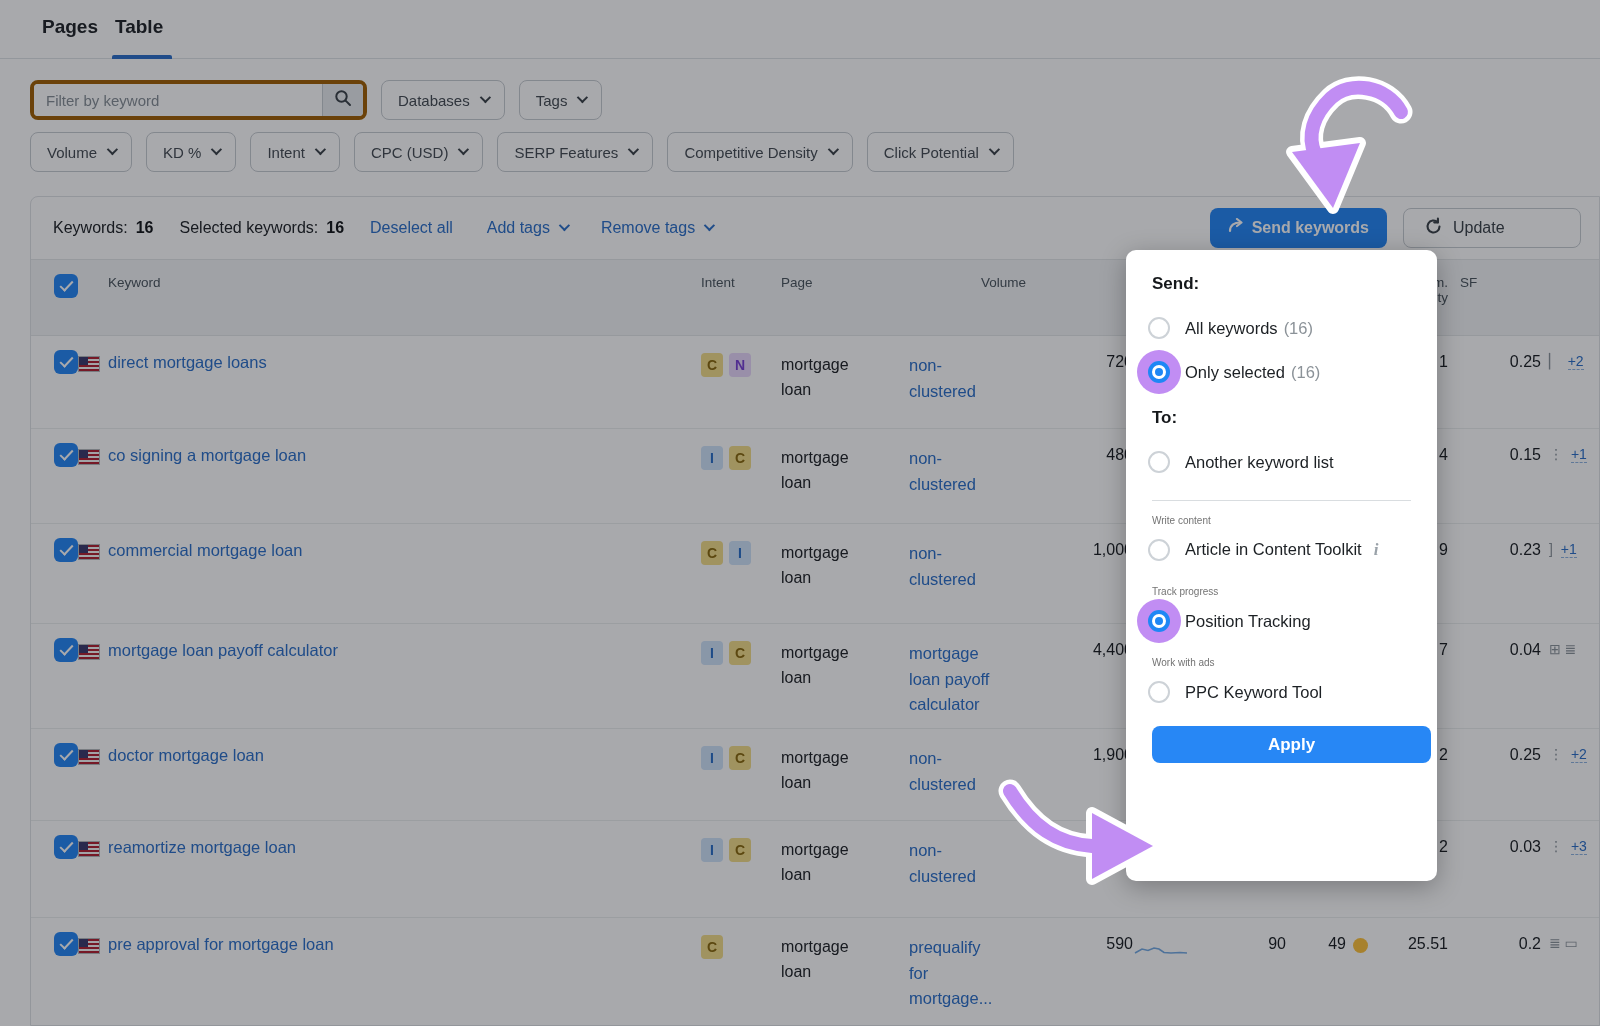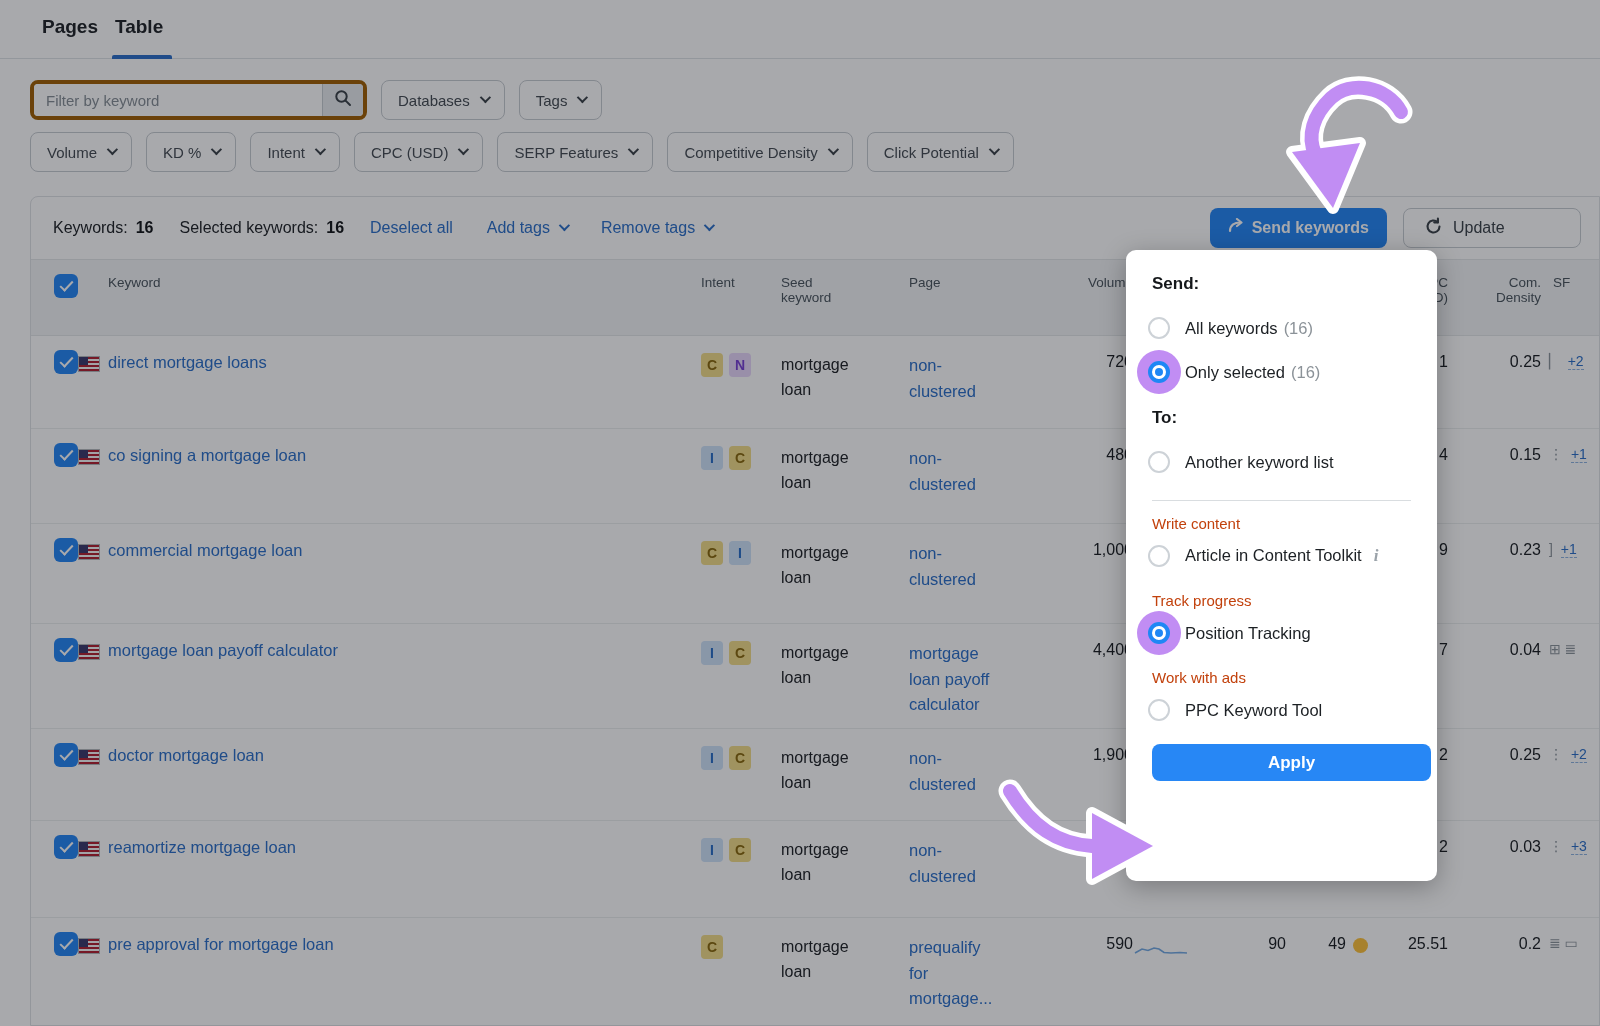--- a/index.html
+++ b/index.html
@@ -100,21 +100,21 @@
   .radio { position:absolute; inset:0; border:2px solid #cdd2d7; border-radius:50%; background:#fff; }
   .radio-sel { border:none; background:#1f87f5; }
   .radio-sel::after { content:""; position:absolute; inset:4px; border:3.5px solid #fff; border-radius:50%; }
   .radio-wrap.hl::before { content:""; position:absolute; left:-11px; top:-11px;
     width:44px; height:44px; background:#c18df3; border-radius:50%; }
   .radio-label { font-size:16.5px; color:#1c2024; position:relative; }
   .radio-count { font-size:16.5px; color:#8b9298; margin-left:6px; }
   .info-i { display:none; font-family:"Liberation Serif", serif; font-style:italic; font-weight:700;
     color:#9aa2a9; font-size:17px; margin-left:12px; }
   .panel-divider { height:1px; background:#d9dde0; margin:16px 2px 4px 4px; }
-  .section-title { font-size:15px; color:#c2410c; margin:14px 0 2px 4px; }
+  .section-title { font-size:10px; color:#737373; margin:14px 0 2px 4px; }
   #apply-btn { display:block; width:279px; height:37px; margin:12px 0 0 4px; background:#2787f5;
     color:#fff; font-size:17px; font-weight:700; border:none; border-radius:8px; cursor:pointer;
     font-family:"Liberation Sans", sans-serif; }
 
   
   #arrows { position:absolute; inset:0; z-index:60; pointer-events:none; }
 </style>
 </head>
 <body>
 
@@ -219,24 +219,20 @@
       </button>
     </div>
   </div>
 
   <div id="thead" class="grid">
     <div class="cell-check">
       <div class="checkbox"></div>
     </div>
     <div style="padding-left:29px;">Keyword</div>
     <div>Intent</div>
-    <div class="th-wrap" style="padding-left:5px;">
-      <span>Seed</span>
-      <span>keyword</span>
-    </div>
     <div style="padding-left:5px;">Page</div>
     <div class="th-right">Volume</div>
     <div></div>
       <div></div>
       <div></div>
     <div class="th-wrap th-right">
       <span>CPC</span>
       <span>(USD)</span>
     </div>
     <div class="th-wrap th-right">

